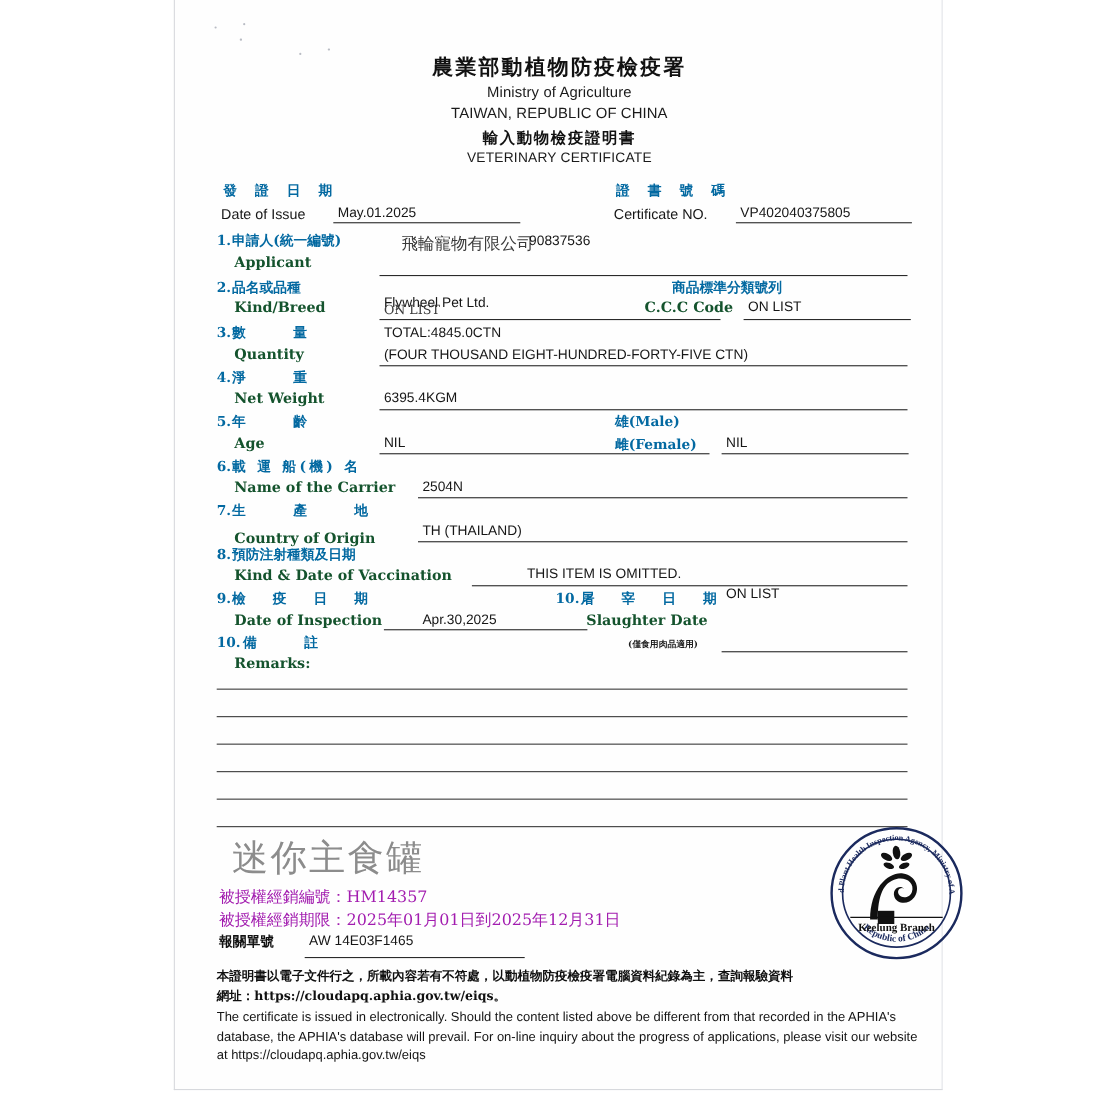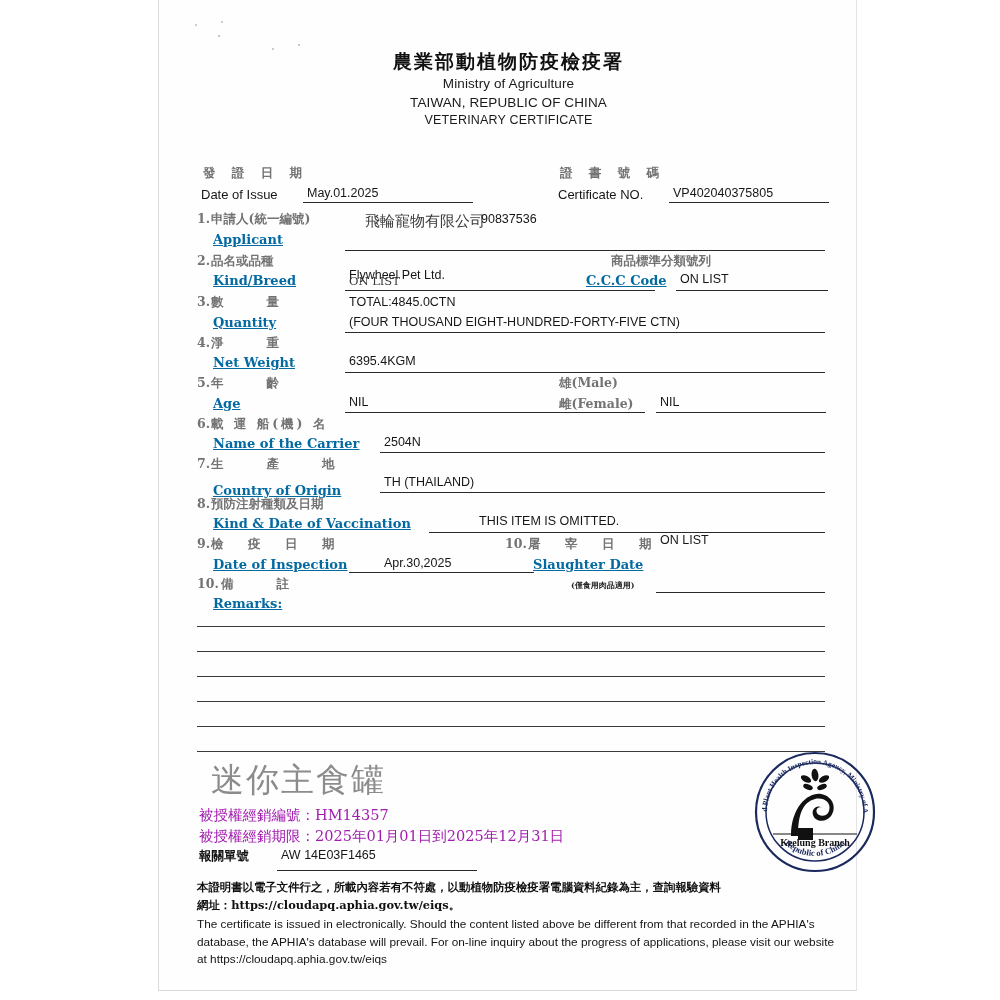--- a/index.html
+++ b/index.html
@@ -45,31 +45,30 @@
   }
   .hdr-en-sm {
     font-family: "Liberation Sans", sans-serif;
     font-size: 12.5px; color: #1a1a1a; letter-spacing: .2px;
   }
 
   
   .cn {
     position: absolute;
     font-family: "DejaVu Serif", serif;
-    font-weight: 700; font-size: 12.5px; color: #737373;
+    font-weight: 700; font-size: 12.5px; color: #0369a1;
     white-space: nowrap;
   }
   .cn-sp { letter-spacing: 6px; }
   .cn-sp3 { letter-spacing: 3px; }
   .en {
     position: absolute;
     font-family: "DejaVu Serif", serif;
-    font-weight: 700; font-size: 13px; color: #0369a1;
+    font-weight: 700; font-size: 13px; color: #14532d;
     white-space: nowrap;
-    text-decoration: underline;
   }
   .val {
     position: absolute;
     font-family: "Liberation Sans", sans-serif;
     font-size: 12.5px; color: #161616; white-space: nowrap;
   }
   .val-serif {
     position: absolute;
     font-family: "DejaVu Serif", serif;
     font-size: 11.5px; color: #3a3a3a; white-space: nowrap;
@@ -128,20 +127,21 @@
     <div class="speck" style="left:36px;top:24px;width:2px;height:2px;"></div>
     <div class="speck" style="left:62px;top:21px;width:2px;height:2px;"></div>
     <div class="speck" style="left:59px;top:35px;width:1.5px;height:1.5px;"></div>
     <div class="speck" style="left:113px;top:48px;width:2px;height:2px;"></div>
     <div class="speck" style="left:139px;top:44px;width:1.5px;height:1.5px;"></div>
 
     <div class="hdr">
       <div class="hdr-cn-big">農業部動植物防疫檢疫署</div>
       <div class="hdr-en">Ministry of Agriculture</div>
       <div class="hdr-en">TAIWAN, REPUBLIC OF CHINA</div>
+      <div class="hdr-cn-sm">輸入動物檢疫證明書</div>
       <div class="hdr-en-sm">VETERINARY CERTIFICATE</div>
     </div>
 
     <div class="cn cn-sp" style="left:44px;top:165px;">發 證 日 期</div>
     <div class="val" style="left:42px;top:187px;font-size:13px;">Date of Issue</div>
     <div class="val" style="left:148px;top:186px;">May.01.2025</div>
     <div class="rule" style="left:144px;top:202px;width:170px;"></div>
 
     <div class="cn cn-sp" style="left:401px;top:165px;">證 書 號 碼</div>
     <div class="val" style="left:399px;top:187px;font-size:13px;">Certificate NO.</div>

